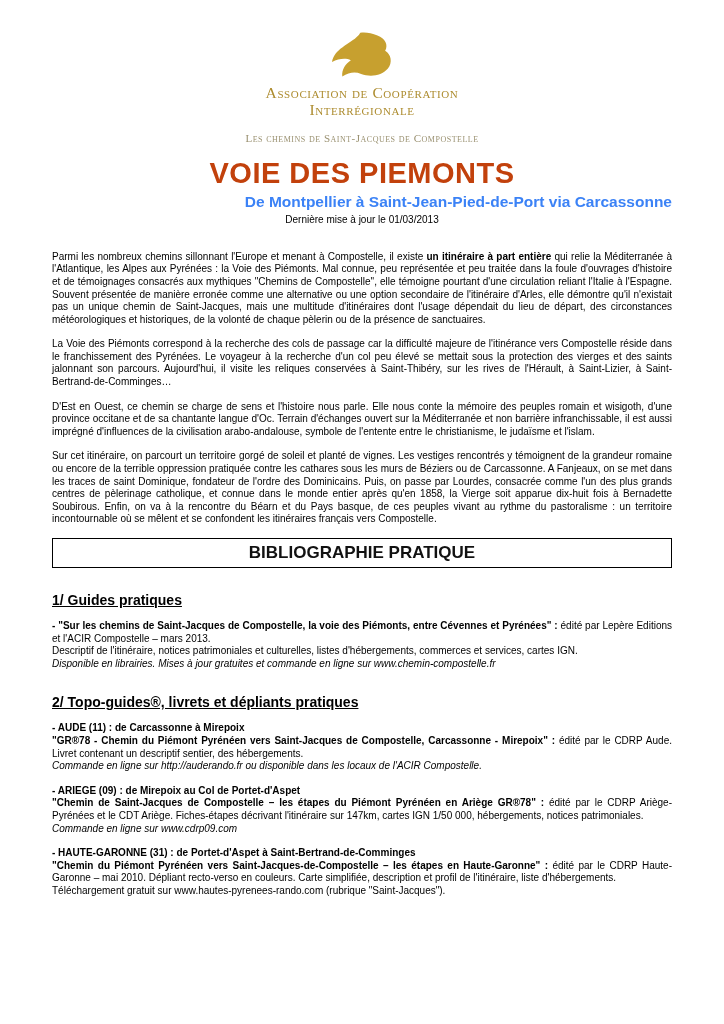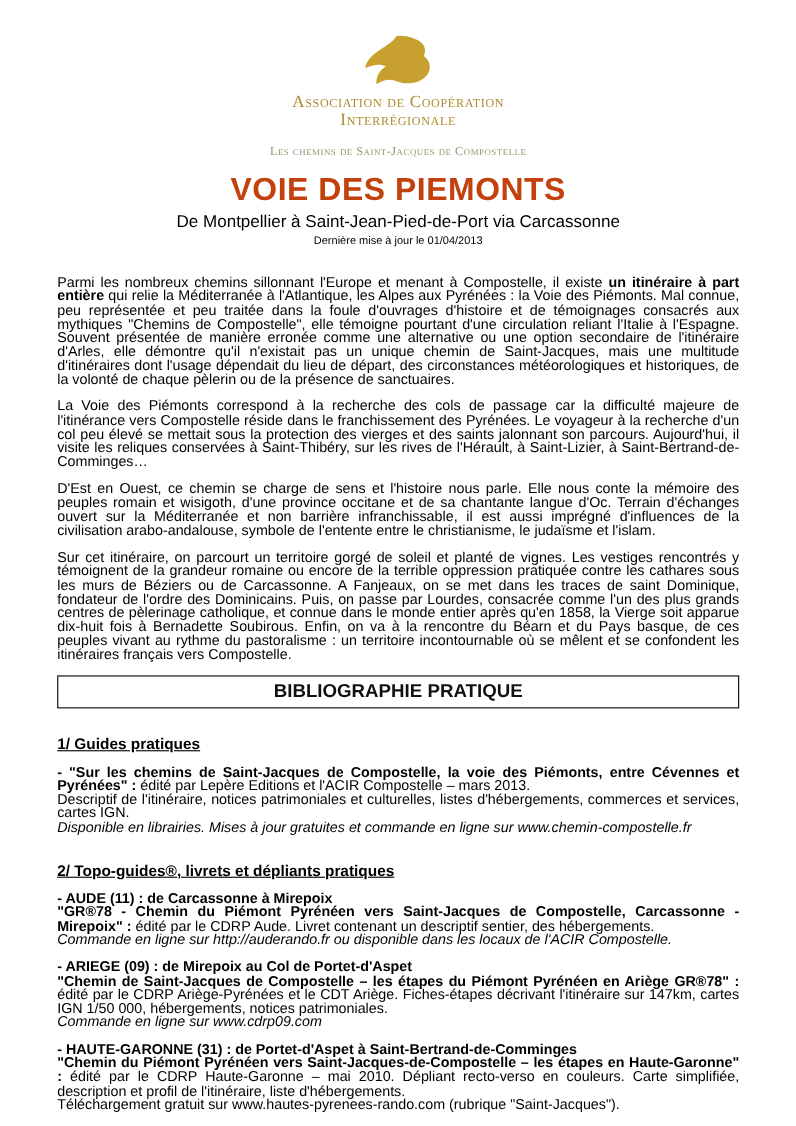--- a/index.html
+++ b/index.html
@@ -35,35 +35,35 @@
 
   .page-title {
     text-align: center;
     font-size: 29px;
     font-weight: bold;
     letter-spacing: 0.5px;
     margin: 13px 0 3px 0;
     color: #c2410c;
   }
   .page-subtitle {
-    text-align: center;
+    text-align: right;
     font-size: 15.5px;
-    font-weight: normal;
+    font-weight: bold;
     margin: 0 0 3px 0;
-    color: #000000;
+    color: #3b82f6;
   }
   .updated {
     text-align: center;
     font-size: 10px;
     margin-bottom: 26px;
     color: #000;
   }
 
   p.body {
-    font-size: 13px;
+    font-size: 10px;
     line-height: 12.6px;
     text-align: justify;
     margin: 0 0 12px 0;
     color: #000;
   }
   .entry p.body { margin: 0; }
 
   .biblio-box {
     border: 1px solid #000;
     text-align: center;
@@ -95,21 +95,21 @@
     </div>
     <div class="org-name">
       <div>Association de Coopération</div>
       <div>Interrégionale</div>
     </div>
     <div class="org-tagline">Les chemins de Saint-Jacques de Compostelle</div>
   </header>
 
   <h1 class="page-title">VOIE DES PIEMONTS</h1>
   <h2 class="page-subtitle">De Montpellier à Saint-Jean-Pied-de-Port via Carcassonne</h2>
-  <div class="updated">Dernière mise à jour le 01/04/2013</div>
+  <div class="updated">Dernière mise à jour le 01/03/2013</div>
 
   <p class="body"><span>Parmi les nombreux chemins sillonnant l'Europe et menant à Compostelle, il existe </span><span style="font-weight: bold;">un itinéraire à part entière</span><span> qui relie la Méditerranée à l'Atlantique, les Alpes aux Pyrénées : la Voie des Piémonts. Mal connue, peu représentée et peu traitée dans la foule d'ouvrages d'histoire et de témoignages consacrés aux mythiques "Chemins de Compostelle", elle témoigne pourtant d'une circulation reliant l'Italie à l'Espagne. Souvent présentée de manière erronée comme une alternative ou une option secondaire de l'itinéraire d'Arles, elle démontre qu'il n'existait pas un unique chemin de Saint-Jacques, mais une multitude d'itinéraires dont l'usage dépendait du lieu de départ, des circonstances météorologiques et historiques, de la volonté de chaque pèlerin ou de la présence de sanctuaires.</span></p>
   <p class="body"><span>La Voie des Piémonts correspond à la recherche des cols de passage car la difficulté majeure de l'itinérance vers Compostelle réside dans le franchissement des Pyrénées. Le voyageur à la recherche d'un col peu élevé se mettait sous la protection des vierges et des saints jalonnant son parcours. Aujourd'hui, il visite les reliques conservées à Saint-Thibéry, sur les rives de l'Hérault, à Saint-Lizier, à Saint-Bertrand-de-Comminges…</span></p>
   <p class="body"><span>D'Est en Ouest, ce chemin se charge de sens et l'histoire nous parle. Elle nous conte la mémoire des peuples romain et wisigoth, d'une province occitane et de sa chantante langue d'Oc. Terrain d'échanges ouvert sur la Méditerranée et non barrière infranchissable, il est aussi imprégné d'influences de la civilisation arabo-andalouse, symbole de l'entente entre le christianisme, le judaïsme et l'islam.</span></p>
   <p class="body"><span>Sur cet itinéraire, on parcourt un territoire gorgé de soleil et planté de vignes. Les vestiges rencontrés y témoignent de la grandeur romaine ou encore de la terrible oppression pratiquée contre les cathares sous les murs de Béziers ou de Carcassonne. A Fanjeaux, on se met dans les traces de saint Dominique, fondateur de l'ordre des Dominicains. Puis, on passe par Lourdes, consacrée comme l'un des plus grands centres de pèlerinage catholique, et connue dans le monde entier après qu'en 1858, la Vierge soit apparue dix-huit fois à Bernadette Soubirous. Enfin, on va à la rencontre du Béarn et du Pays basque, de ces peuples vivant au rythme du pastoralisme : un territoire incontournable où se mêlent et se confondent les itinéraires français vers Compostelle.</span></p>
 
   <div class="biblio-box">
     <span>BIBLIOGRAPHIE PRATIQUE</span>
   </div>
 

